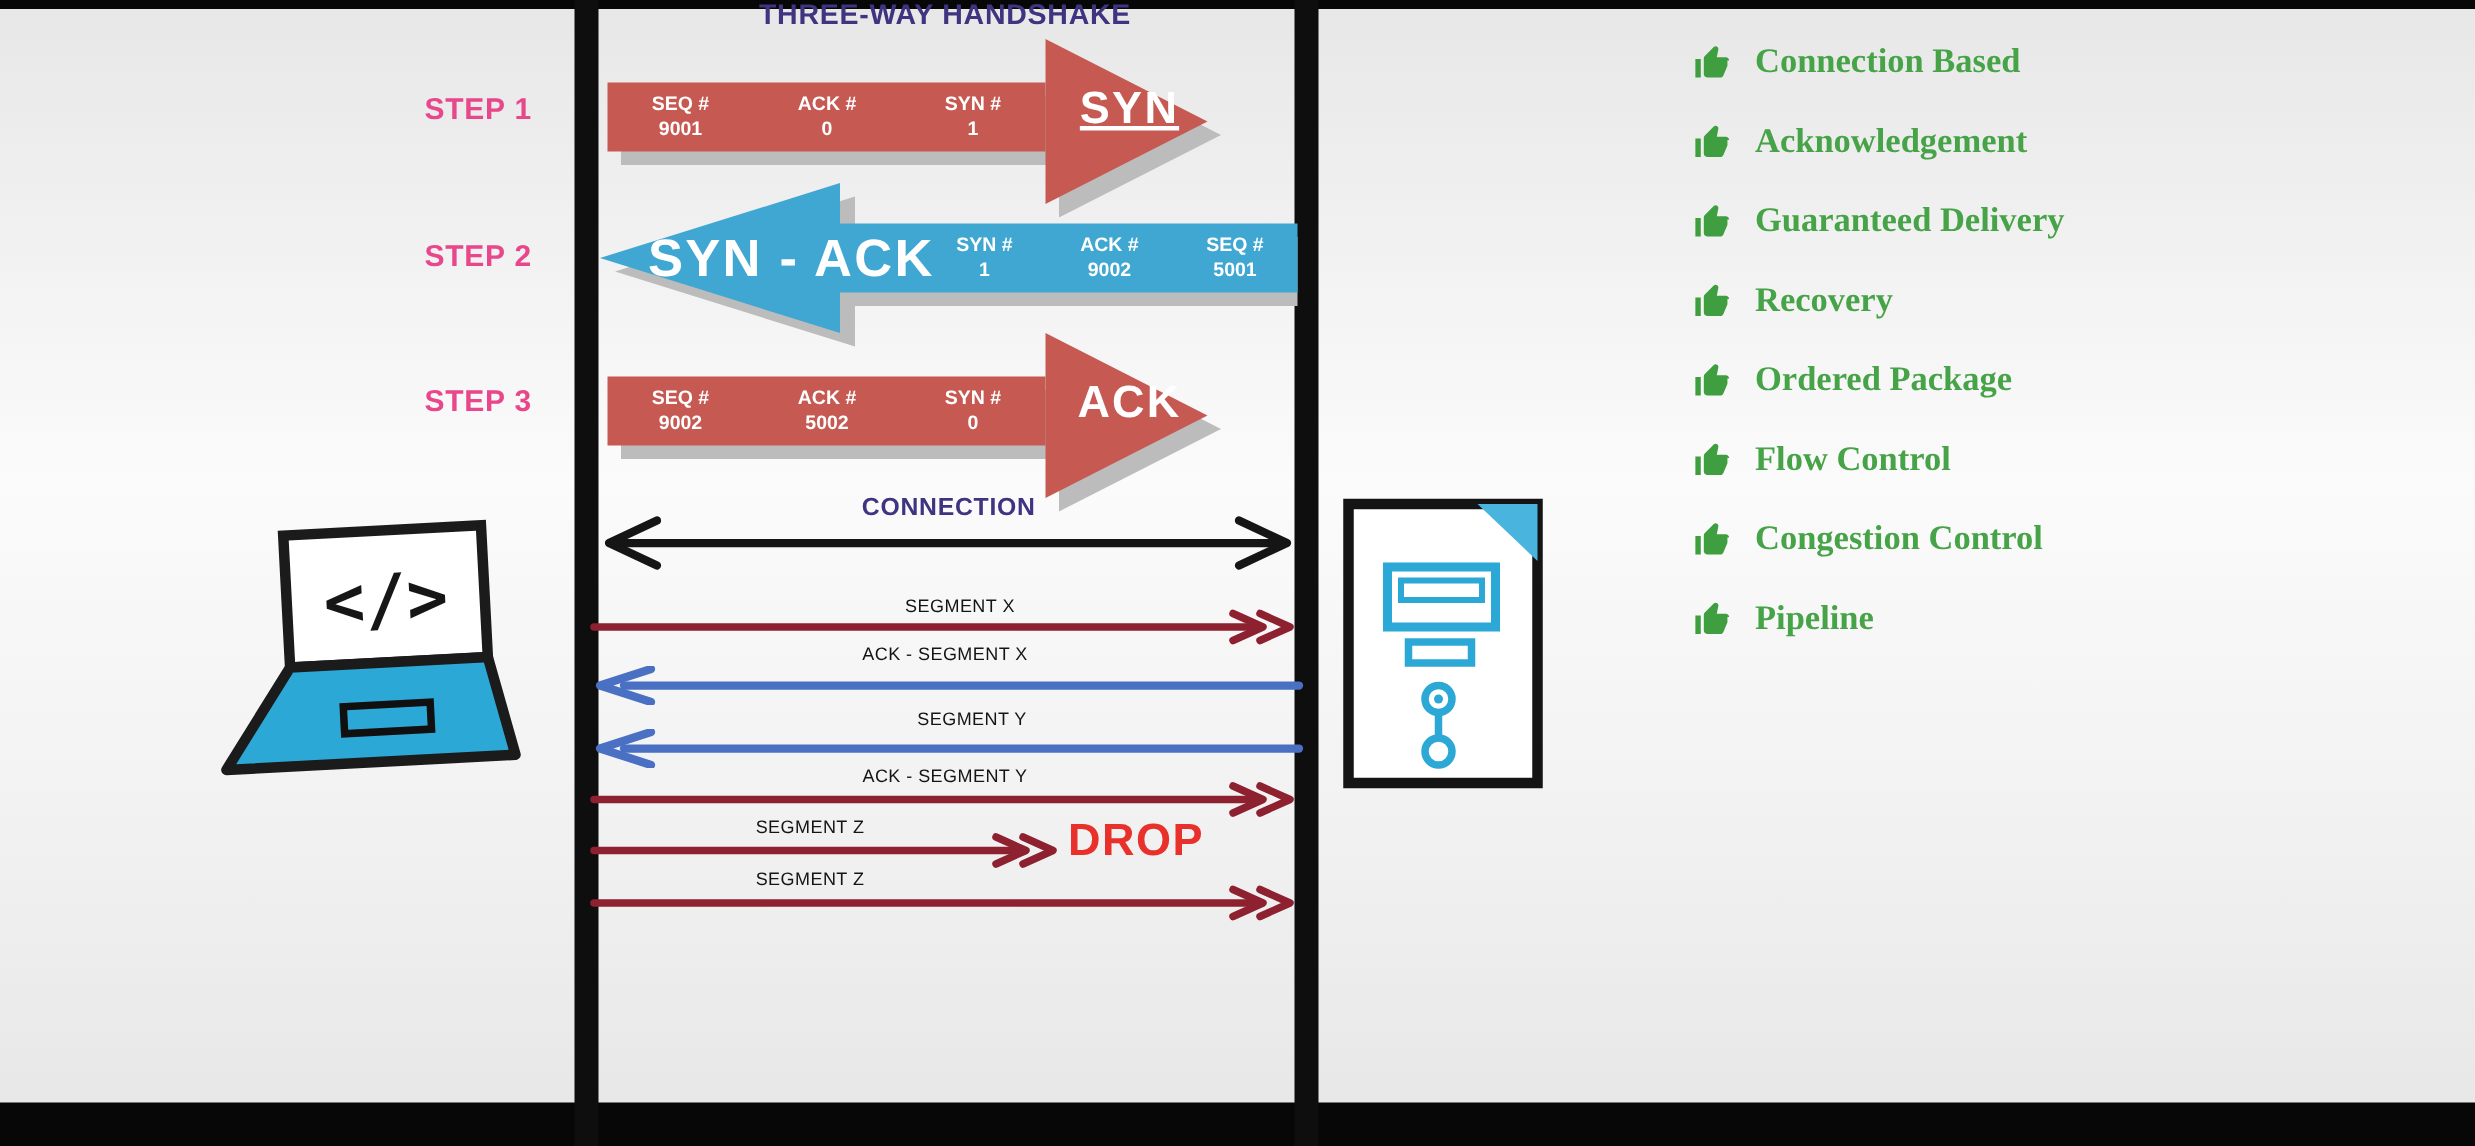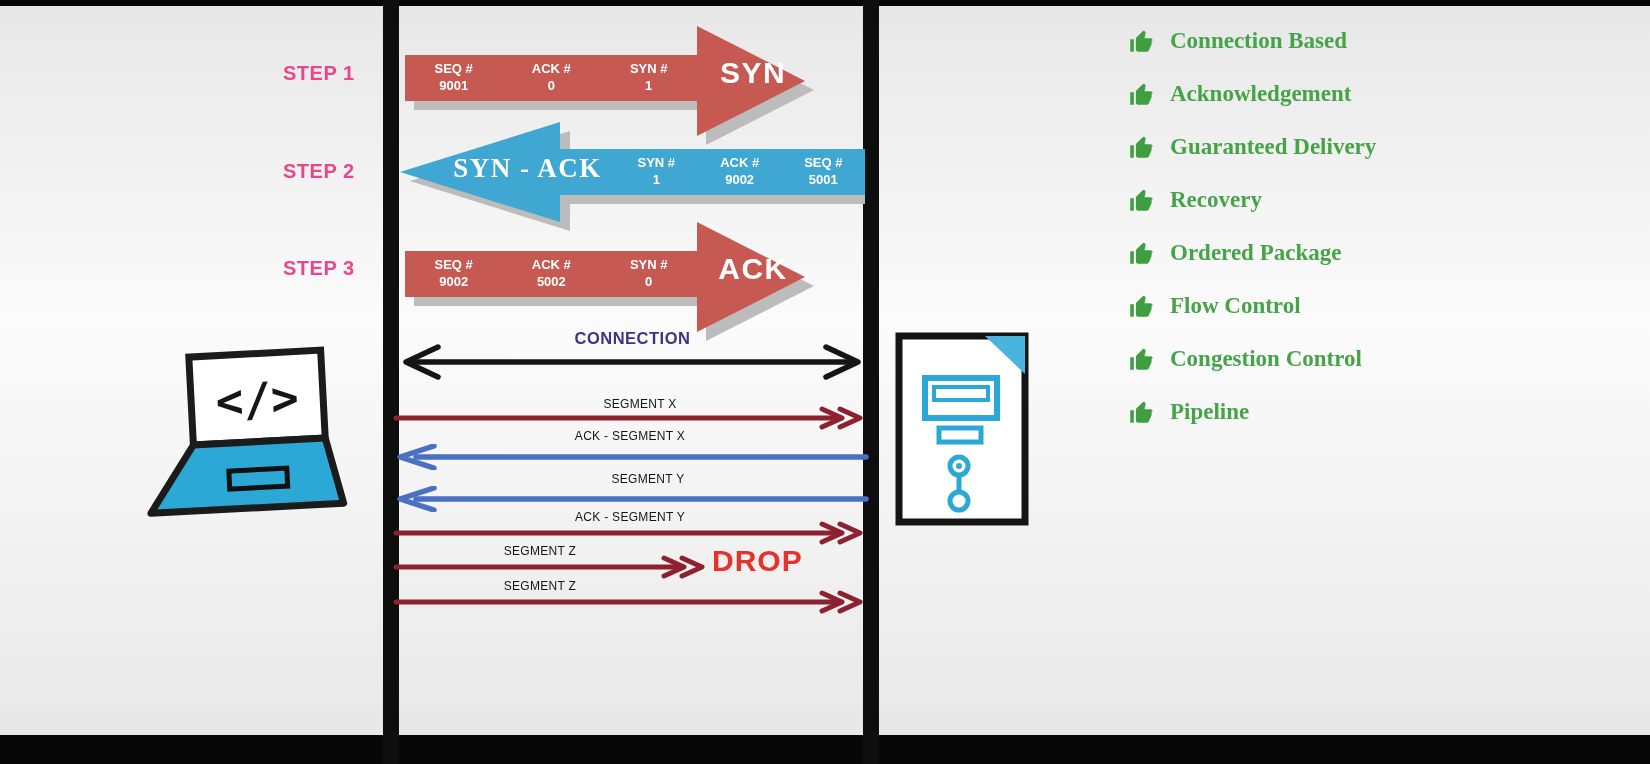--- a/index.html
+++ b/index.html
@@ -36,20 +36,21 @@
 <body>
 
 <div class="stage">
 
   <div class="strip" style="top:0;height:6px;"></div>
   <div class="strip" style="bottom:0;height:29px;"></div>
 
   <div class="vbar" style="left:383px;"></div>
   <div class="vbar" style="left:863px;"></div>
 
+  <div class="title">THREE-WAY HANDSHAKE</div>
 
   <div class="step-label" style="top:62px;">STEP 1</div>
   <div class="step-label" style="top:160px;">STEP 2</div>
   <div class="step-label" style="top:257px;">STEP 3</div>
 
   <div class="big-arrow" style="left:405px;top:26px;width:410px;height:112px;">
     <div class="shape" style="left:9px;top:38px;width:292px;height:46px;background:#bcbcbc;z-index:1;"></div>
     <div class="tri" style="left:301px;top:9px;border-top:55px solid transparent;border-bottom:55px solid transparent;border-left:108px solid #bcbcbc;z-index:1;"></div>
     <div class="shape" style="left:0;top:29px;width:292px;height:46px;background:#c65a52;z-index:2;"></div>
     <div class="tri" style="left:292px;top:0;border-top:55px solid transparent;border-bottom:55px solid transparent;border-left:108px solid #c65a52;z-index:2;"></div>
@@ -60,21 +61,21 @@
       </div>
       <div class="field">
         <div>ACK #</div>
         <div>0</div>
       </div>
       <div class="field">
         <div>SYN #</div>
         <div>1</div>
       </div>
     </div>
-    <div class="arrow-big-label" style="left:293px;top:30px;width:110px;">SYN</div>
+    <div class="arrow-big-label" style="left:293px;top:30px;width:110px;text-decoration:underline;">SYN</div>
   </div>
 
   <div class="big-arrow" style="left:400px;top:122px;width:465px;height:104px;">
     <div class="tri" style="left:10px;top:9px;border-top:50px solid transparent;border-bottom:50px solid transparent;border-right:160px solid #bcbcbc;z-index:1;"></div>
     <div class="shape" style="left:168px;top:36px;width:297px;height:46px;background:#bcbcbc;z-index:1;"></div>
     <div class="tri" style="left:0;top:0;border-top:50px solid transparent;border-bottom:50px solid transparent;border-right:160px solid #3fa7d2;z-index:2;"></div>
     <div class="shape" style="left:160px;top:27px;width:305px;height:46px;background:#3fa7d2;z-index:2;"></div>
     <div class="fields" style="left:215px;top:27px;width:250px;height:46px;">
       <div class="field">
         <div>SYN #</div>
@@ -82,21 +83,21 @@
       </div>
       <div class="field">
         <div>ACK #</div>
         <div>9002</div>
       </div>
       <div class="field">
         <div>SEQ #</div>
         <div>5001</div>
       </div>
     </div>
-    <div class="arrow-big-label" style="left:30px;top:31px;width:195px;font-size:27px;font-family:Liberation Serif, serif;">SYN - ACK</div>
+    <div class="arrow-big-label" style="left:30px;top:31px;width:195px;font-size:35px;">SYN - ACK</div>
   </div>
 
   <div class="big-arrow" style="left:405px;top:222px;width:410px;height:112px;">
     <div class="shape" style="left:9px;top:38px;width:292px;height:46px;background:#bcbcbc;z-index:1;"></div>
     <div class="tri" style="left:301px;top:9px;border-top:55px solid transparent;border-bottom:55px solid transparent;border-left:108px solid #bcbcbc;z-index:1;"></div>
     <div class="shape" style="left:0;top:29px;width:292px;height:46px;background:#c65a52;z-index:2;"></div>
     <div class="tri" style="left:292px;top:0;border-top:55px solid transparent;border-bottom:55px solid transparent;border-left:108px solid #c65a52;z-index:2;"></div>
     <div class="fields" style="left:0;top:29px;width:292px;height:46px;">
       <div class="field">
         <div>SEQ #</div>

